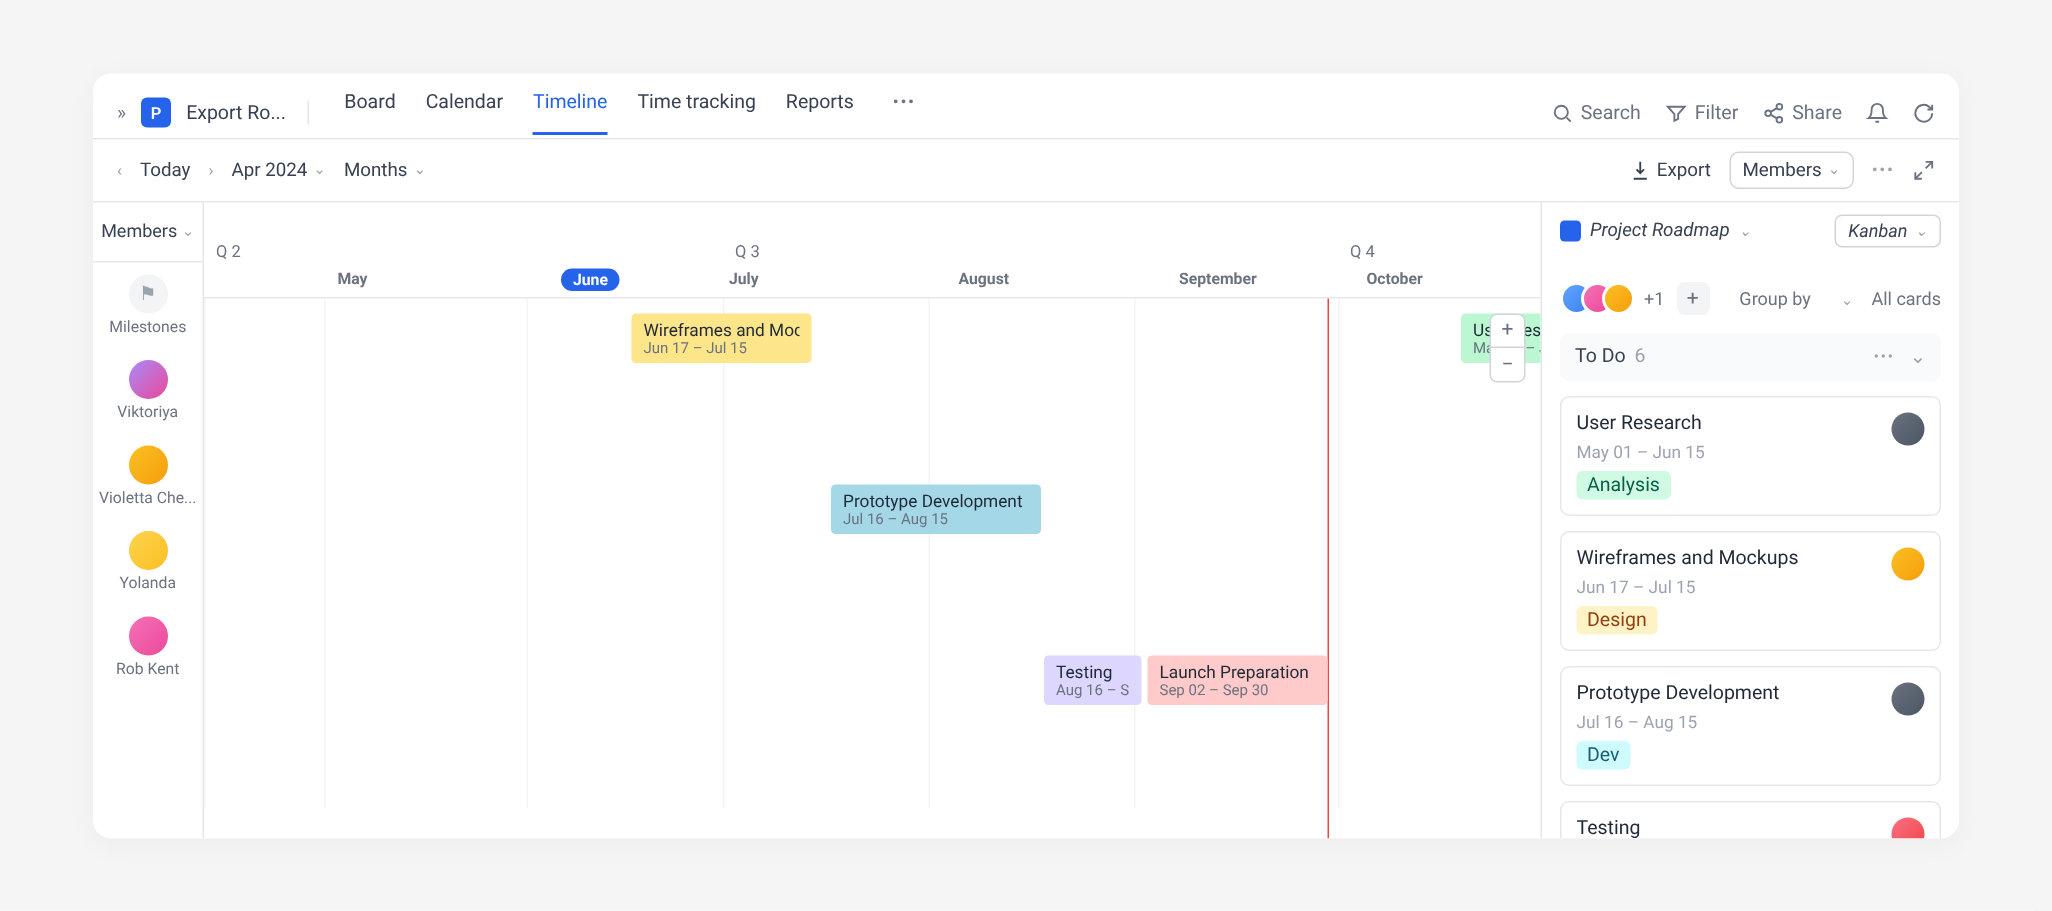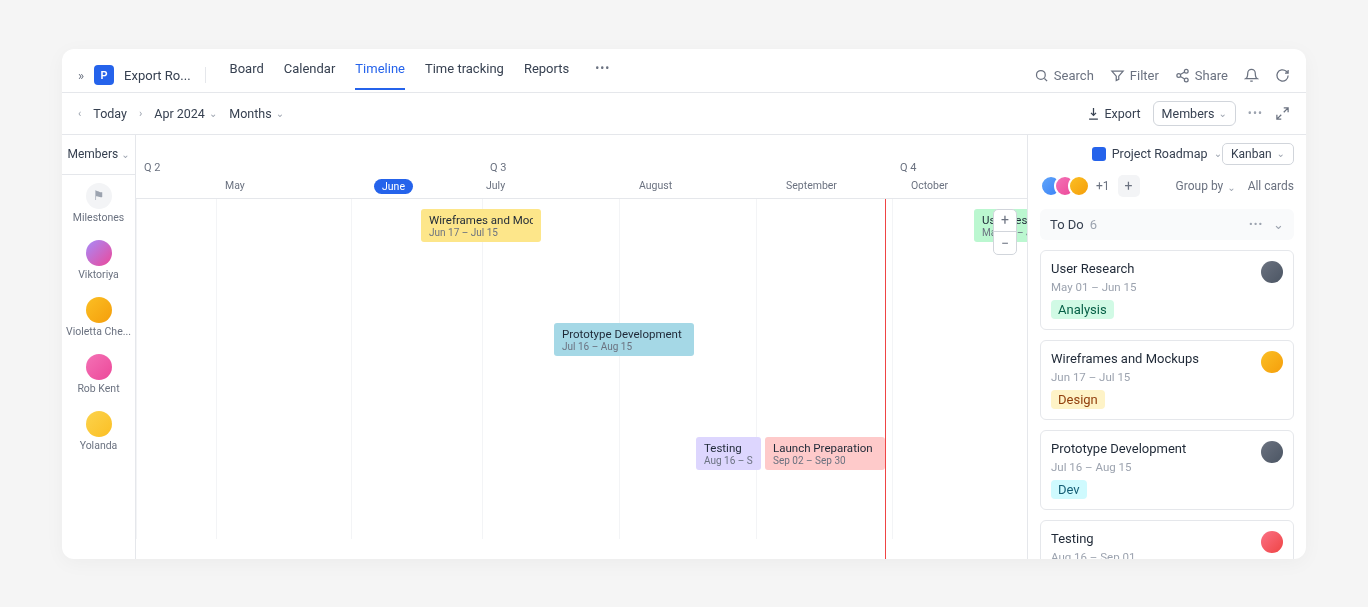--- a/index.html
+++ b/index.html
@@ -41,21 +41,21 @@
     .row-labels { width: 74px; border-right: 1px solid #e5e7eb; }
     .row-labels-hdr { height: 40px; border-bottom: 1px solid #e5e7eb; display: flex; align-items: center; justify-content: center; font-size: 12px; color: #374151; gap: 3px; cursor: pointer; }
     .row-label { height: 57px; display: flex; flex-direction: column; align-items: center; justify-content: center; gap: 2px; font-size: 10.5px; color: #6b7280; }
     .avatar { width: 26px; height: 26px; border-radius: 50%; }
     .av-bg { background: #e5e7eb; display: flex; align-items: center; justify-content: center; }
     .av-flag { background: #f3f4f6; color: #9ca3af; font-size: 13px; }
     
     .grid-area { flex: 1; position: relative; margin-top: 24px; }
     .quarters { display: flex; height: 20px; font-size: 11px; color: #6b7280; position: relative; }
     .quarter { position: absolute; padding-left: 4px; padding-top: 2px; }
-    .months-row { display: flex; height: 20px; border-bottom: 1px solid #e5e7eb; font-size: 10.5px; color: #6b7280; position: relative; }
+    .months-row { display: flex; height: 20px; border-bottom: 1px solid #e5e7eb; font-size: 10.5px; color: #6b7280; position: relative; font-weight: bold; }
     .month { position: absolute; }
     .month-pill { background: #2563eb; color: #fff; border-radius: 10px; padding: 1px 8px; font-size: 10.5px; }
     
     .gantt { position: relative; }
     .gantt-row { height: 57px; position: relative; }
     .vline { position: absolute; top: 0; bottom: 0; width: 1px; background: #f3f4f6; }
     .launch-line { position: absolute; top: 40px; bottom: 0; width: 1px; background: #ef4444; left: 749px; }
     
     .bar { position: absolute; border-radius: 3px; padding: 4px 8px; top: 10px; }
     .bar-title { font-size: 11.5px; color: #1f2937; white-space: nowrap; overflow: hidden; text-overflow: clip; }
@@ -65,31 +65,31 @@
     .bar-blue { background: #a5d8e6; }
     .bar-purple { background: #ddd6fe; }
     .bar-red { background: #fecaca; }
     
     .zoom-ctrl { position: absolute; right: 10px; top: 50px; display: flex; flex-direction: column; border: 1px solid #d1d5db; border-radius: 5px; overflow: hidden; background: #fff; z-index: 5; }
     .zoom-btn { width: 22px; height: 22px; display: flex; align-items: center; justify-content: center; font-size: 14px; color: #6b7280; cursor: pointer; }
     .zoom-btn:first-child { border-bottom: 1px solid #d1d5db; }
     
     
     .right-panel { width: 278px; padding: 8px 12px; font-size: 13px; color: #374151; overflow: hidden; }
-    .rp-top { display: flex; align-items: center; justify-content: flex-end; margin-bottom: 10px; }
+    .rp-top { display: flex; align-items: center; justify-content: space-between; margin-bottom: 23px; font-style: italic; }
     .rp-proj { display: flex; align-items: center; gap: 6px; cursor: pointer; font-size: 12.5px; }
     .rp-proj-badge { width: 14px; height: 14px; background: #2563eb; border-radius: 3px; }
     .rp-kanban { border: 1px solid #d1d5db; border-radius: 5px; padding: 3px 8px; font-size: 12px; display: flex; align-items: center; gap: 5px; cursor: pointer; }
     .rp-row2 { display: flex; align-items: center; justify-content: space-between; margin-bottom: 12px; font-size: 12px; color: #6b7280; }
     .rp-avatars { display: flex; align-items: center; }
     .rp-av { width: 22px; height: 22px; border-radius: 50%; border: 2px solid #fff; margin-left: -8px; }
     .rp-av:first-child { margin-left: 0; }
     .rp-plus { margin-left: 6px; }
     .rp-addbtn { width: 22px; height: 22px; border-radius: 5px; background: #f3f4f6; display: flex; align-items: center; justify-content: center; margin-left: 8px; cursor: pointer; font-size: 14px; color: #6b7280; }
-    .rp-groupby { display: flex; align-items: flex-end; gap: 4px; cursor: pointer; }
+    .rp-groupby { display: flex; align-items: flex-end; gap: 20px; cursor: pointer; }
     .rp-allcards { cursor: pointer; }
     
     .col-hdr { background: #f9fafb; border-radius: 6px; padding: 8px 10px; display: flex; align-items: center; justify-content: space-between; margin-bottom: 10px; }
     .col-hdr-left { display: flex; align-items: center; gap: 6px; font-size: 13px; }
     .col-count { color: #9ca3af; }
     .col-hdr-right { display: flex; align-items: center; gap: 10px; color: #9ca3af; cursor: pointer; }
     
     .card { border: 1px solid #e5e7eb; border-radius: 6px; padding: 10px; margin-bottom: 10px; cursor: pointer; }
     .card-top { display: flex; justify-content: space-between; align-items: start; }
     .card-title { font-size: 13px; color: #1f2937; margin-bottom: 4px; }
@@ -208,26 +208,26 @@
             </div>
             <div class="row-label">
               <div class="avatar av-bg av-c1"></div>
               <span>Viktoriya</span>
             </div>
             <div class="row-label">
               <div class="avatar av-bg av-c2"></div>
               <span>Violetta Che...</span>
             </div>
             <div class="row-label">
+              <div class="avatar av-bg av-c4"></div>
+              <span>Yolanda</span>
+            </div>
+            <div class="row-label">
               <div class="avatar av-bg av-c3"></div>
               <span>Rob Kent</span>
-            </div>
-            <div class="row-label">
-              <div class="avatar av-bg av-c4"></div>
-              <span>Yolanda</span>
             </div>
           </div>
       </div>
 
       <div class="grid-area">
         <div class="quarters" id="quarters">
             <span class="quarter" style="left: 4px;">Q 2</span>
             <span class="quarter" style="left: 350px;">Q 3</span>
             <span class="quarter" style="left: 760px;">Q 4</span>
           </div>

